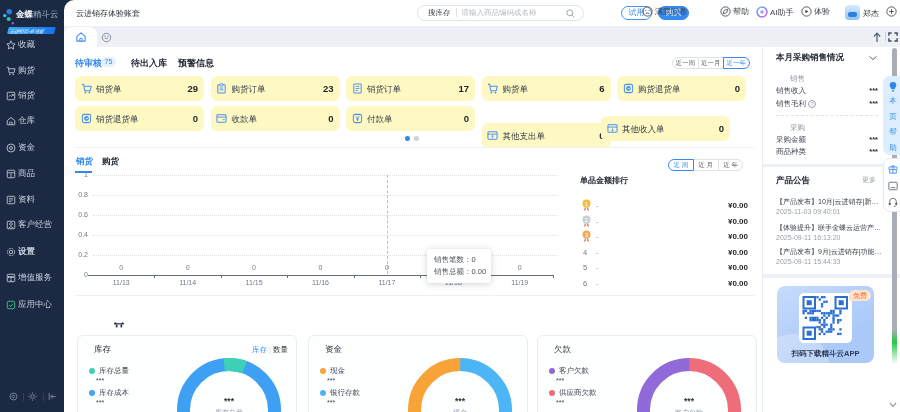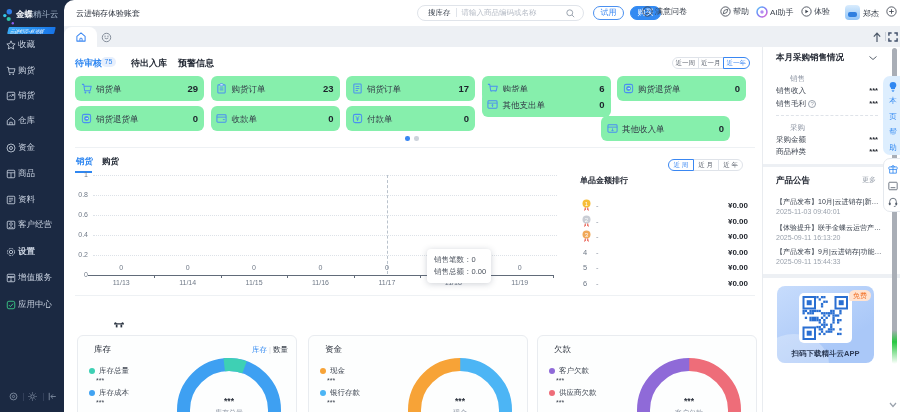--- a/index.html
+++ b/index.html
@@ -10,35 +10,35 @@
 #sidebar { left:0; top:0; width:64px; height:412px; background:#1b2942; z-index:5; }
 .menu-item { position:absolute; left:6px; height:12px; display:flex; align-items:center; color:#c9d2e0; font-size:8.5px; white-space:nowrap; }
 .menu-item svg { margin-right:2px; flex:none; }
 #badge { position:absolute; left:8px; top:27px; width:47px; height:6.5px; background:linear-gradient(90deg,#38a9f5,#1774e8); transform:skewX(-14deg); border-radius:1px; }
 #badge span { position:absolute; left:2px; top:0.5px; color:#fff; font-size:8px; font-style:italic; transform:scale(0.58); transform-origin:0 0; white-space:nowrap; }
 
 #header { left:64px; top:0; width:836px; height:26px; background:#fff; border-radius:10px 0 0 0; }
 #htitle { left:76px; top:8px; font-size:8px; color:#2b313c; }
 #search { left:417px; top:4.5px; width:167px; height:16.5px; border:1px solid #e0e4ea; border-radius:9px; display:flex; align-items:center; font-size:7.5px; color:#333b47; white-space:nowrap; }
 #search .ph { color:#b6bcc6; }
-.hbtn { position:absolute; top:6px; height:13.5px; line-height:12px; border-radius:7px; font-size:8px; text-align:center; width:31px; }
+.hbtn { position:absolute; top:6px; height:13.5px; line-height:12px; border-radius:7px; font-size:8px; text-align:center; width:31px;margin-left:28px; }
 .hicon { position:absolute; top:6px; display:flex; align-items:center; font-size:8px; color:#3c434e; white-space:nowrap; }
 .hicon svg { margin-right:2px; }
 
 #tabstrip { left:64px; top:26px; width:836px; height:21px; background:#edf0f4; }
 #activetab { left:64px; top:27px; width:33px; height:20px; background:#fff; border-radius:8px 8px 0 0; display:flex; align-items:center; justify-content:center; }
 
 #content { left:64px; top:47px; width:698px; height:365px; background:#fff; }
 .seg { position:absolute; display:flex; height:12px; }
 .seg div { border:1px solid #dfe3e9; background:#fff; color:#5a616c; font-size:6.5px; line-height:10px; padding:0 2.5px; margin-left:-1px; white-space:nowrap; }
 .seg div:first-child { border-radius:6px 0 0 6px; margin-left:0; }
 .seg div:last-child { border-radius:0 6px 6px 0; }
 .seg div.on { border-color:#3a87f2; color:#3a87f2; position:relative; z-index:2; }
 .seg.wide div { padding:0 4.5px; }
-.card { position:absolute; width:129px; height:25px; background:#86efac; border-radius:6px; }
+.card { position:absolute; width:129px; height:25px; background:#fef9c3; border-radius:6px; }
 .card .lb { position:absolute; left:21px; top:8px; font-size:8.5px; color:#333b47; }
 .card .num { position:absolute; right:6px; top:7px; font-size:9.5px; font-weight:bold; color:#1c212b; }
 .card svg { position:absolute; left:5.5px; top:7px; }
 .hr { position:absolute; left:11px; width:680px; border-top:1px solid #eef1f4; }
 .ylab { position:absolute; left:0; width:24px; text-align:right; font-size:7px; color:#707a88; }
 .grid { position:absolute; left:29px; width:464px; border-top:1px dotted #dde2e8; }
 .xlab { position:absolute; width:40px; text-align:center; font-size:7px; color:#6f7987; }
 .zlab { position:absolute; width:40px; text-align:center; font-size:7px; color:#6f7987; }
 .rrow { position:absolute; left:516px; width:168px; height:15px; font-size:7.5px; color:#6f7987; }
 .rrow .amt { position:absolute; right:0; top:2px; font-size:8px; font-weight:bold; color:#1d2129; }
@@ -137,21 +137,21 @@
           <span class="num">0</span>
         </div>
         <div class="card" style="left:282px;top:58.5px;">
           <svg width="11" height="11" viewBox="0 0 12 12">
             <rect x="1.5" y="1.5" width="9" height="9" rx="2" fill="none" stroke="#4a90f0" stroke-width="1.1"></rect>
             <path d="M4.2 3.5 L6 5.8 L7.8 3.5 M6 5.8 V8.7 M4.4 6.5 H7.6" stroke="#4a90f0" stroke-width="1" fill="none"></path>
           </svg>
           <span class="lb">付款单</span>
           <span class="num">0</span>
         </div>
-        <div class="card" style="left:417.5px;top:45px;">
+        <div class="card" style="left:417.5px;top:76px;">
           <svg width="11" height="11" viewBox="0 0 12 12">
             <rect x="1" y="2" width="10" height="8" rx="1" fill="none" stroke="#4a90f0" stroke-width="1.1"></rect>
             <path d="M1 4.5 H11" stroke="#4a90f0" stroke-width="1"></path>
             <path d="M6 8.8 V5.8 M4.8 7 L6 5.8 L7.2 7" stroke="#4a90f0" stroke-width="0.9" fill="none"></path>
           </svg>
           <span class="lb">其他支出单</span>
           <span class="num">0</span>
         </div>
         <div class="card" style="left:537px;top:58.5px;margin-top:10px;">
           <svg width="11" height="11" viewBox="0 0 12 12">

